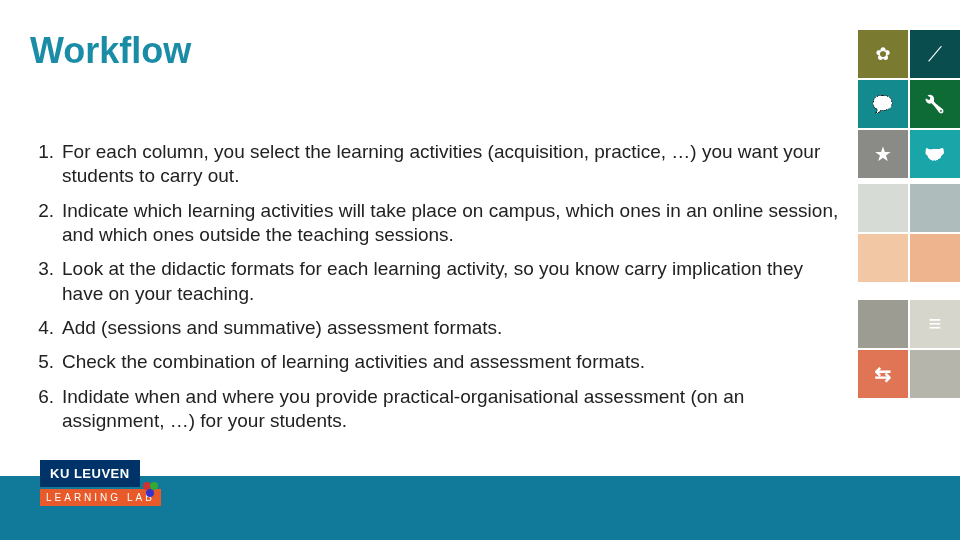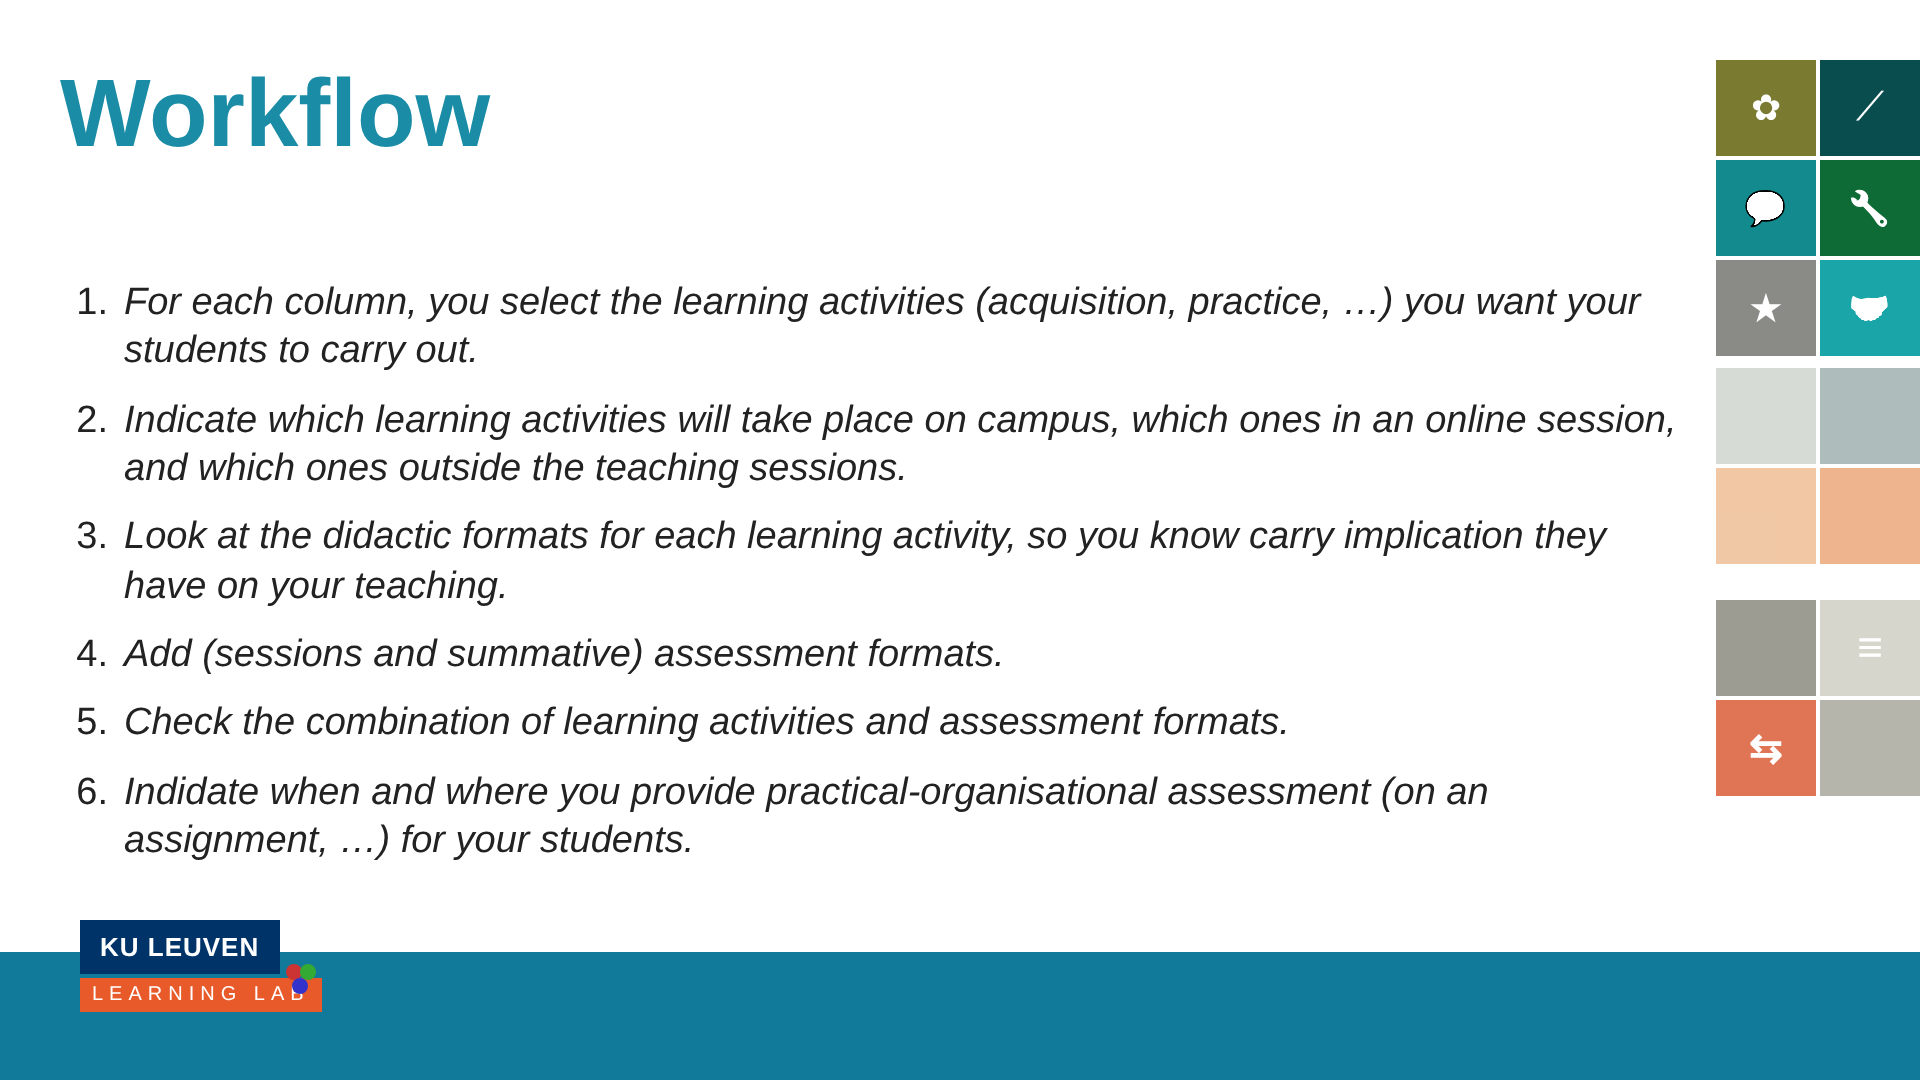--- a/index.html
+++ b/index.html
@@ -2,21 +2,21 @@
 <html><head>
 <meta charset="utf-8">
 <style>
   * { box-sizing: border-box; margin: 0; padding: 0; }
   html, body { width: 960px; height: 540px; overflow: hidden; font-family: Arial, Helvetica, sans-serif; background: #fff; }
   .slide { position: relative; width: 960px; height: 540px; }
 
   .title {
     position: absolute;
     left: 30px; top: 30px;
-    font-size: 48px;
+    font-size: 36px;
     font-weight: 700;
     color: #1b8ca6;
   }
 
   .body-list {
     position: absolute;
     left: 32px; top: 140px;
     width: 810px;
     color: #222;
   }
@@ -26,21 +26,21 @@
     font-size: 19px;
     line-height: 1.28;
     margin-bottom: 10px;
   }
   .body-list li .num {
     width: 30px;
     flex: 0 0 30px;
     text-align: right;
     padding-right: 8px;
   }
-  .body-list li .txt { flex: 1; font-style: italic; }
+  .body-list li .txt { flex: 1; }
 
   
   .footer {
     position: absolute;
     left: 0; right: 0; bottom: 0;
     height: 64px;
     background: #117a9b;
   }
   .footer .ku-badge {
     position: absolute;

